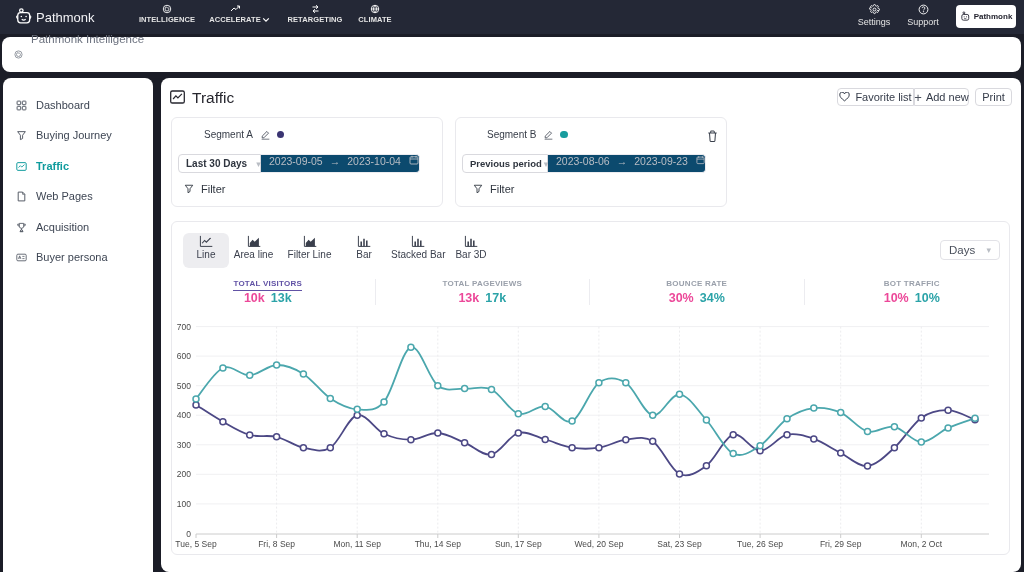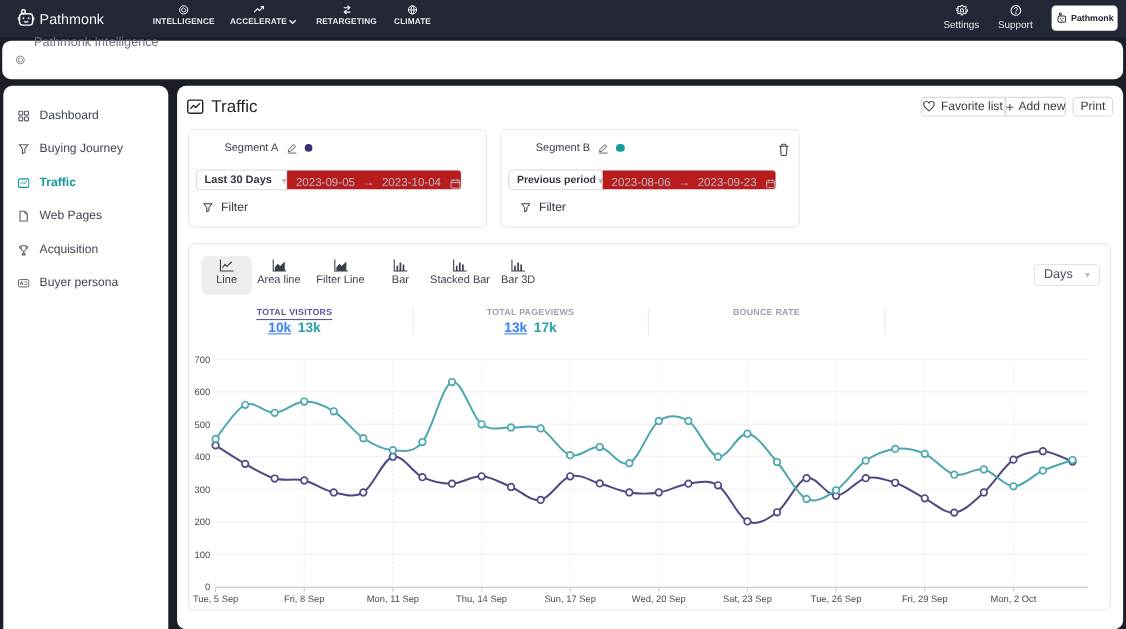--- a/index.html
+++ b/index.html
@@ -16,28 +16,28 @@
 
 #sidebar { position:absolute; left:3px; top:78px; width:150px; height:494px; background:#fff; border-radius:8px 8px 0 0; }
 .sbitem { position:absolute; left:16px; height:20px; display:flex; align-items:flex-end; color:#3d4553; font-size:11px; }
 .sbitem svg { margin-right:9px; }
 
 #main { position:absolute; left:161px; top:78px; width:860px; height:494px; background:#fff; border-radius:8px; }
 .btn { position:absolute; top:88px; height:18px; border:1px solid #d9d9de; border-radius:4px; background:#fff; color:#343b49; font-size:11px; display:flex; align-items:center; justify-content:center; white-space:nowrap; }
 .card { position:absolute; top:117px; height:90px; border:1px solid #e9e9ed; border-radius:6px; background:#fff; }
 .seglbl { position:absolute; top:129px; font-size:10px; color:#373d48; display:flex; align-items:center;margin-left:24px; }
 .sel { position:absolute; top:154px; height:19px; border:1px solid #d9d9de; border-radius:4px 0 0 4px; background:#fff; font-size:10px; font-weight:bold; color:#2f353f; display:flex; align-items:center; padding-left:7px; white-space:nowrap; }
-.dates { position:absolute; top:154px; height:19px; background:#b91c1c; border:1px solid #ececf0; border-left:none; border-radius:0 4px 4px 0; font-size:10.5px; color:#b9bdc4; display:flex; align-items:flex-end; white-space:nowrap; }
+.dates { position:absolute; top:154px; height:19px; background:#0c4a6e; border:1px solid #ececf0; border-left:none; border-radius:0 4px 4px 0; font-size:10.5px; color:#b9bdc4; display:flex; align-items:flex-start; white-space:nowrap; }
 .filter { position:absolute; top:183px; font-size:11px; color:#2f353f; display:flex; align-items:center; }
 .tab { position:absolute; top:233px; width:46px; height:35px; text-align:center; color:#3a3f4c; font-size:10px; white-space:nowrap; }
 .tab svg { display:block; margin:2px auto 0; }
 .tab .tl { margin-top:1px; }
 .statlbl { font-size:8px; font-weight:bold; letter-spacing:.25px; color:#9aa0ab; text-align:center; }
 .statval { font-size:12.5px; font-weight:bold; text-align:center; margin-top:3px; }
-.v1 { color:#3b82f6;text-decoration:underline; } .v2 { color:#2ba3a8; margin-left:6px; }
+.v1 { color:#ec4899; } .v2 { color:#2ba3a8; margin-left:6px; }
 </style>
 </head>
 <body>
 <div id="hdr"></div>
 
 <svg class="abs" style="left:15px;top:7px" width="19" height="19" viewBox="0 0 24 24" fill="none" stroke="#fff" stroke-width="1.6">
   <rect x="3.5" y="7" width="15" height="13" rx="3.5"></rect>
   <circle cx="8" cy="4.5" r="2.2"></circle>
   <path d="M9.5 5.8 L7.5 7.5" stroke-width="1.4"></path>
   <path d="M18.5 11 q3 0.5 0 4" stroke-width="1.4"></path>
@@ -281,20 +281,25 @@
   <div style="width:214.5px;border-right:1px solid #ececf0;">
     <div class="statlbl" style="color:#6152a5;"><span style="border-bottom:1.5px solid #6152a5;padding-bottom:1.5px;">TOTAL VISITORS</span></div>
     <div class="statval"><span class="v1">10k</span><span class="v2">13k</span></div>
   </div>
   <div style="width:214.5px;border-right:1px solid #ececf0;">
     <div class="statlbl">TOTAL PAGEVIEWS</div>
     <div class="statval"><span class="v1">13k</span><span class="v2">17k</span></div>
   </div>
   <div style="width:214.5px;border-right:1px solid #ececf0;">
     <div class="statlbl">BOUNCE RATE</div>
+    <div class="statval"><span class="v1">30%</span><span class="v2">34%</span></div>
+  </div>
+  <div style="width:214.5px;">
+    <div class="statlbl">BOT TRAFFIC</div>
+    <div class="statval"><span class="v1">10%</span><span class="v2">10%</span></div>
   </div>
 </div>
 
 <svg class="abs" style="left:0;top:0;" width="1024" height="572">
 <g stroke="#f0f0f2" stroke-width="1">
 <line x1="196" y1="503.9" x2="989" y2="503.9"></line>
 <line x1="196" y1="474.3" x2="989" y2="474.3"></line>
 <line x1="196" y1="444.8" x2="989" y2="444.8"></line>
 <line x1="196" y1="415.2" x2="989" y2="415.2"></line>
 <line x1="196" y1="385.7" x2="989" y2="385.7"></line>

